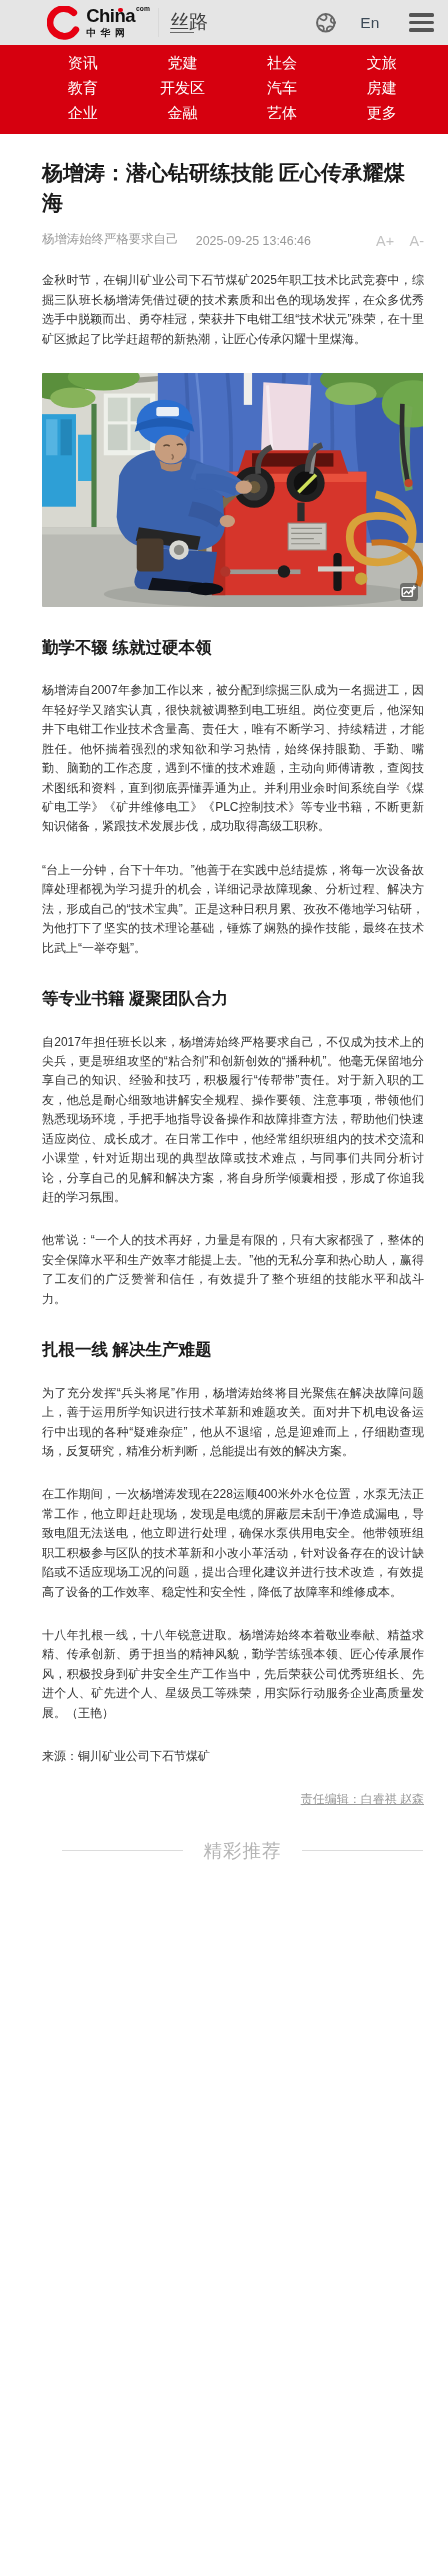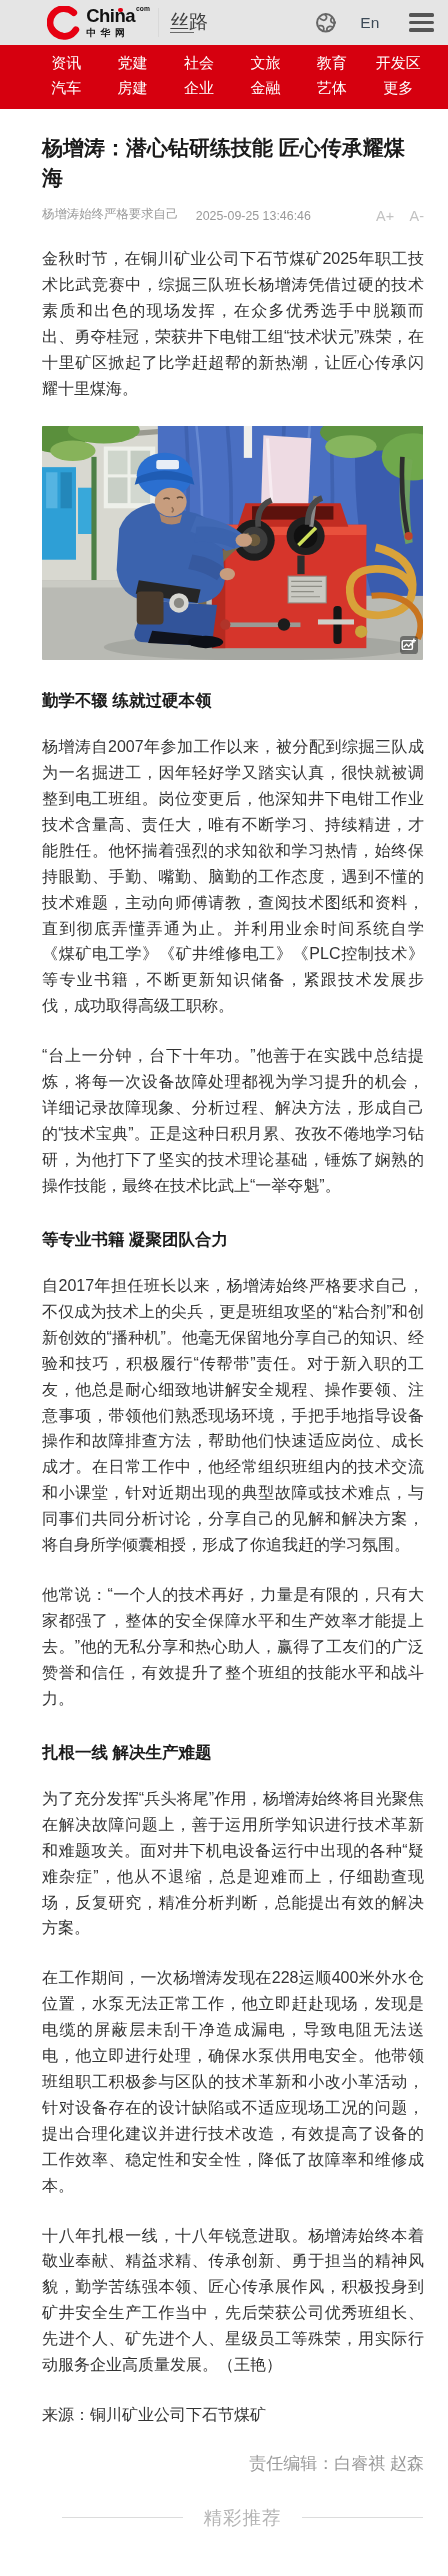--- a/index.html
+++ b/index.html
@@ -24,40 +24,40 @@
   .logo-divider{width:0.5px;height:29px;background:#d9d9d9;margin:0 6.2px 0 3.1px;}
   .channel{font-size:19px;color:#3f3f3f;font-weight:500;line-height:1;padding-bottom:2.1px;
     background:linear-gradient(#6a6a6a,#6a6a6a) no-repeat left bottom/24px 1.5px;}
   .header-right{display:flex;align-items:center;gap:24px;}
   .globe{width:21.6px;height:21.6px;display:block;cursor:pointer;}
   .lang{font-size:15.5px;color:#3c4a57;cursor:pointer;line-height:1;}
   .burger{display:flex;flex-direction:column;gap:4.1px;margin-left:5.2px;cursor:pointer;}
   .burger i{display:block;width:25px;height:3.6px;border-radius:1.5px;background:#555;}
 
   
-  nav{background:#d6000f;display:grid;grid-template-columns:repeat(6,1fr);
+  nav{background:#d6000f;display:grid;grid-template-columns:repeat(4,1fr);
     row-gap:6.2px;padding:9.3px 17.5px 11.3px 33px;}
   .nav-item{color:#fff;font-size:15px;text-align:center;text-decoration:none;
     line-height:1.25;cursor:pointer;white-space:nowrap;}
 
   
   .article{padding:24px 25px 0 42px;}
   h1{font-size:21px;line-height:1.42;color:#1b1b1b;font-weight:bold;margin:0 0 13.4px;}
   .meta{display:flex;align-items:flex-end;color:#999;font-size:12.4px;margin:0 0 23px;}
   .meta .mt{margin-left:17.5px;}
   .meta .spacer{flex:1;}
   .fbtn{color:#c2c2c2;font-size:14.4px;cursor:pointer;margin-left:15.5px;line-height:1;}
-  .article p{font-size:16px;line-height:1.62;color:#333;text-align:justify;margin:0 0 24px;}
+  .article p{font-size:12px;line-height:1.62;color:#333;text-align:justify;margin:0 0 24px;}
   h2.sec{font-size:16.5px;color:#1b1b1b;font-weight:bold;margin:30px 0 23px;line-height:1.3;}
   figure{margin:0 0 25px;width:381px;position:relative;}
   figure svg{display:block;width:381px;height:234px;border-radius:1px;}
   .imgbtn{position:absolute;right:5.2px;bottom:6.2px;width:17.5px;height:17.5px;border-radius:3.6px;
     background:rgba(20,20,20,.45);display:flex;align-items:center;justify-content:center;cursor:pointer;}
   .src-line{margin-top:5.2px;}
-  .editor{font-size:17px;color:#9a9a9a;text-align:right;margin:13.4px 0 0;}
+  .editor{font-size:12px;color:#9a9a9a;text-align:right;margin:13.4px 0 0;text-decoration:underline;}
 
   
   .recommend{margin-top:30px;display:flex;align-items:center;justify-content:center;gap:20.6px;padding-left:36px;}
   .recommend .line{width:121px;height:1px;background:#dcdcdc;}
   .rec-title{font-size:18.5px;color:#b5b5b5;letter-spacing:1px;}
 </style>
 </head>
 <body>
 
 <div class="page">

